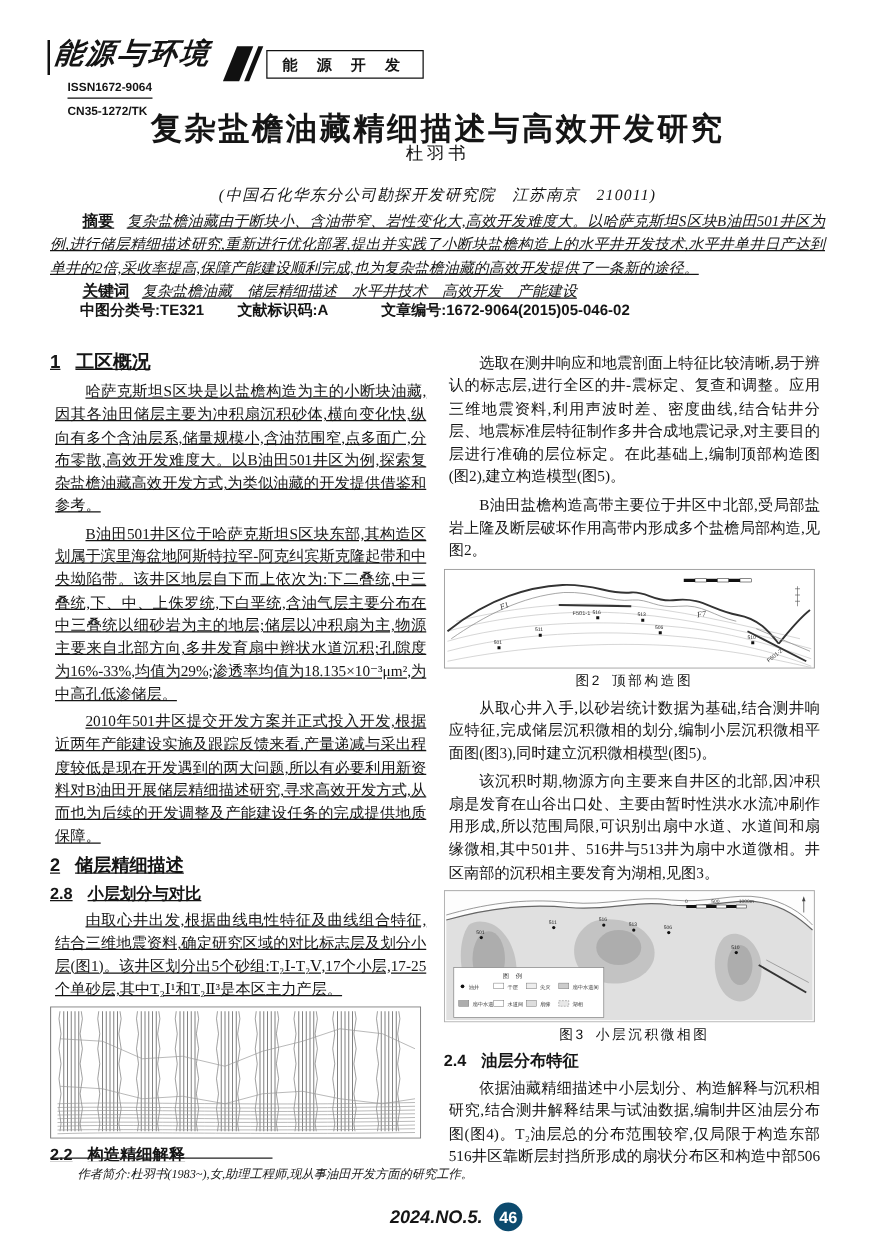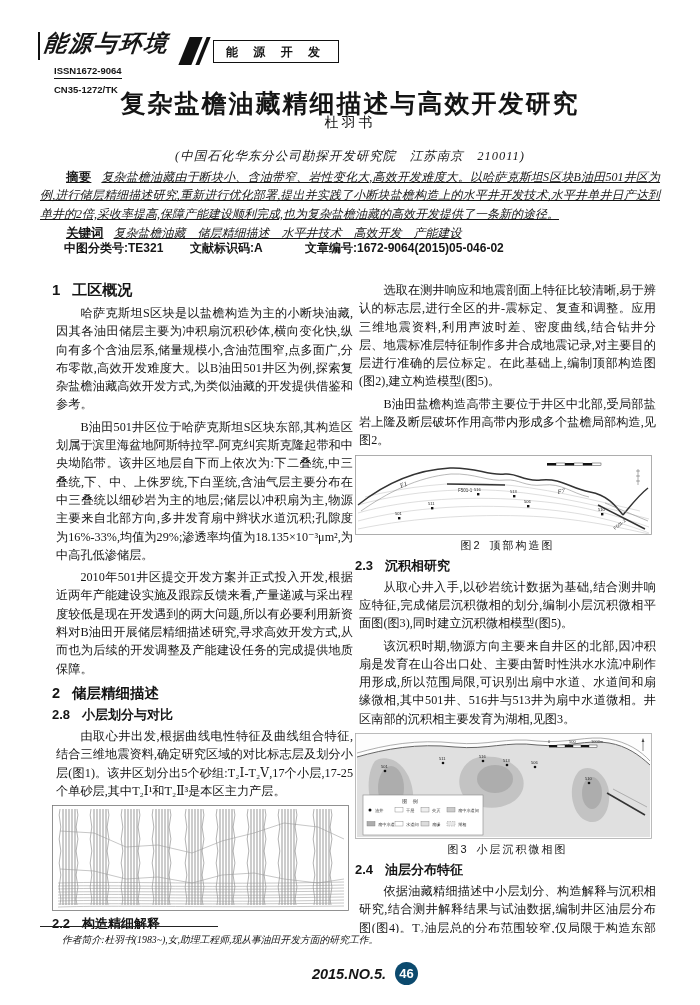--- a/index.html
+++ b/index.html
@@ -33,21 +33,21 @@
                   font:italic 12px/18.4px "Liberation Serif",serif;text-decoration:underline;}
   #abstract-block .lead{text-indent:26px;margin:0;}
   .inline-label{font:bold 12.5px "Liberation Sans","DejaVu Sans",sans-serif;font-style:normal;margin-right:10px;}
   #keywords-line{margin:1px 0 0 26px;font-style:italic;}
   .meta-line{position:absolute;top:241px;font:bold 12px/15px "Liberation Sans","DejaVu Sans",sans-serif;}
   #meta-clc{left:64px;} #meta-doc{left:190px;} #meta-id{left:305px;}
 
   
   .col{position:absolute;top:277px;width:305px;text-align:justify;
        font:12.2px/18.3px "Liberation Serif","DejaVu Serif",serif;overflow:hidden;}
-  #col-left{left:52px;height:652px;}
+  #col-left{left:40px;height:652px;text-decoration:underline;}
   #col-right{left:355px;height:656px;}
   .col p{margin:4px;text-indent:2em;}
   .h1{font:bold 15px/19px "Liberation Sans","DejaVu Sans",sans-serif;margin:3px 0 5px 0;text-align:left;}
   .h2{font:bold 14.5px/18px "Liberation Sans","DejaVu Sans",sans-serif;margin:6px 0 4px 0;text-align:left;}
   .h3{font:bold 13px/16px "Liberation Sans","DejaVu Sans",sans-serif;margin:5px 0 4px 0;text-align:left;}
   .sec-no{margin-right:12px;}
 
   
   .figure{margin:5px 0 2px 0;text-align:center;}
   .figure svg{display:block;}
@@ -225,23 +225,20 @@
             <line x1="281" y1="16" x2="285" y2="16"></line>
           <line x1="281" y1="21" x2="285" y2="21"></line>
             <line x1="281" y1="26" x2="285" y2="26"></line>
         </g>
       </svg>
     </div>
     <div class="caption">
       <span class="cap-no">图2</span><span>顶部构造图</span>
     </div>
 
-    <div class="h3">
-      <span class="sec-no">2.3</span><span>沉积相研究</span>
-    </div>
     <p>从取心井入手,以砂岩统计数据为基础,结合测井响应特征,完成储层沉积微相的划分,编制小层沉积微相平面图(图3),同时建立沉积微相模型(图5)。</p>
     <p>该沉积时期,物源方向主要来自井区的北部,因冲积扇是发育在山谷出口处、主要由暂时性洪水水流冲刷作用形成,所以范围局限,可识别出扇中水道、水道间和扇缘微相,其中501井、516井与513井为扇中水道微相。井区南部的沉积相主要发育为湖相,见图3。</p>
 
     <div class="figure">
       <svg width="297" height="106" viewBox="0 0 297 106">
         <rect x="0.5" y="0.5" width="296" height="105" fill="#fdfdfd" stroke="#aaa" stroke-width="0.8"></rect>
         <path fill="#e0e0e0" d="M2,24 C30,16 62,10 100,14 C132,17 152,8 182,12 C212,15 232,6 254,10 C272,13 284,22 295,32 L295,104 L2,104 Z"></path>
         <path class="bnd" d="M2,24 C30,16 62,10 100,14 C132,17 152,8 182,12 C212,15 232,6 254,10 C272,13 284,22 295,32"></path>
         <path class="bnd2" d="M2,20 C30,12 62,6 100,10 C132,13 152,4 182,8 C212,11 232,2 254,6 C272,9 286,18 295,28"></path>
         <path class="blob" d="M20,28 C10,42 12,72 24,86 C36,96 54,90 58,70 C60,50 50,32 38,27 C30,24 24,25 20,28Z"></path>
@@ -310,17 +307,17 @@
     <div class="h3">
       <span class="sec-no">2.4</span><span>油层分布特征</span>
     </div>
     <p>依据油藏精细描述中小层划分、构造解释与沉积相研究,结合测井解释结果与试油数据,编制井区油层分布图(图4)。T₂油层总的分布范围较窄,仅局限于构造东部516井区靠断层封挡所形成的扇状分布区和构造中部506井区延断</p>
   </div>
 
   <div id="footnote-rule"></div>
   <div id="footnote">作者简介:杜羽书(1983~),女,助理工程师,现从事油田开发方面的研究工作。</div>
 
   <div id="footer">
-    <span id="issue">2015.NO.5.</span>
+    <span id="issue">2024.NO.5.</span>
     <span id="page-circle">46</span>
   </div>
 
 </div>
 
 </body></html>

